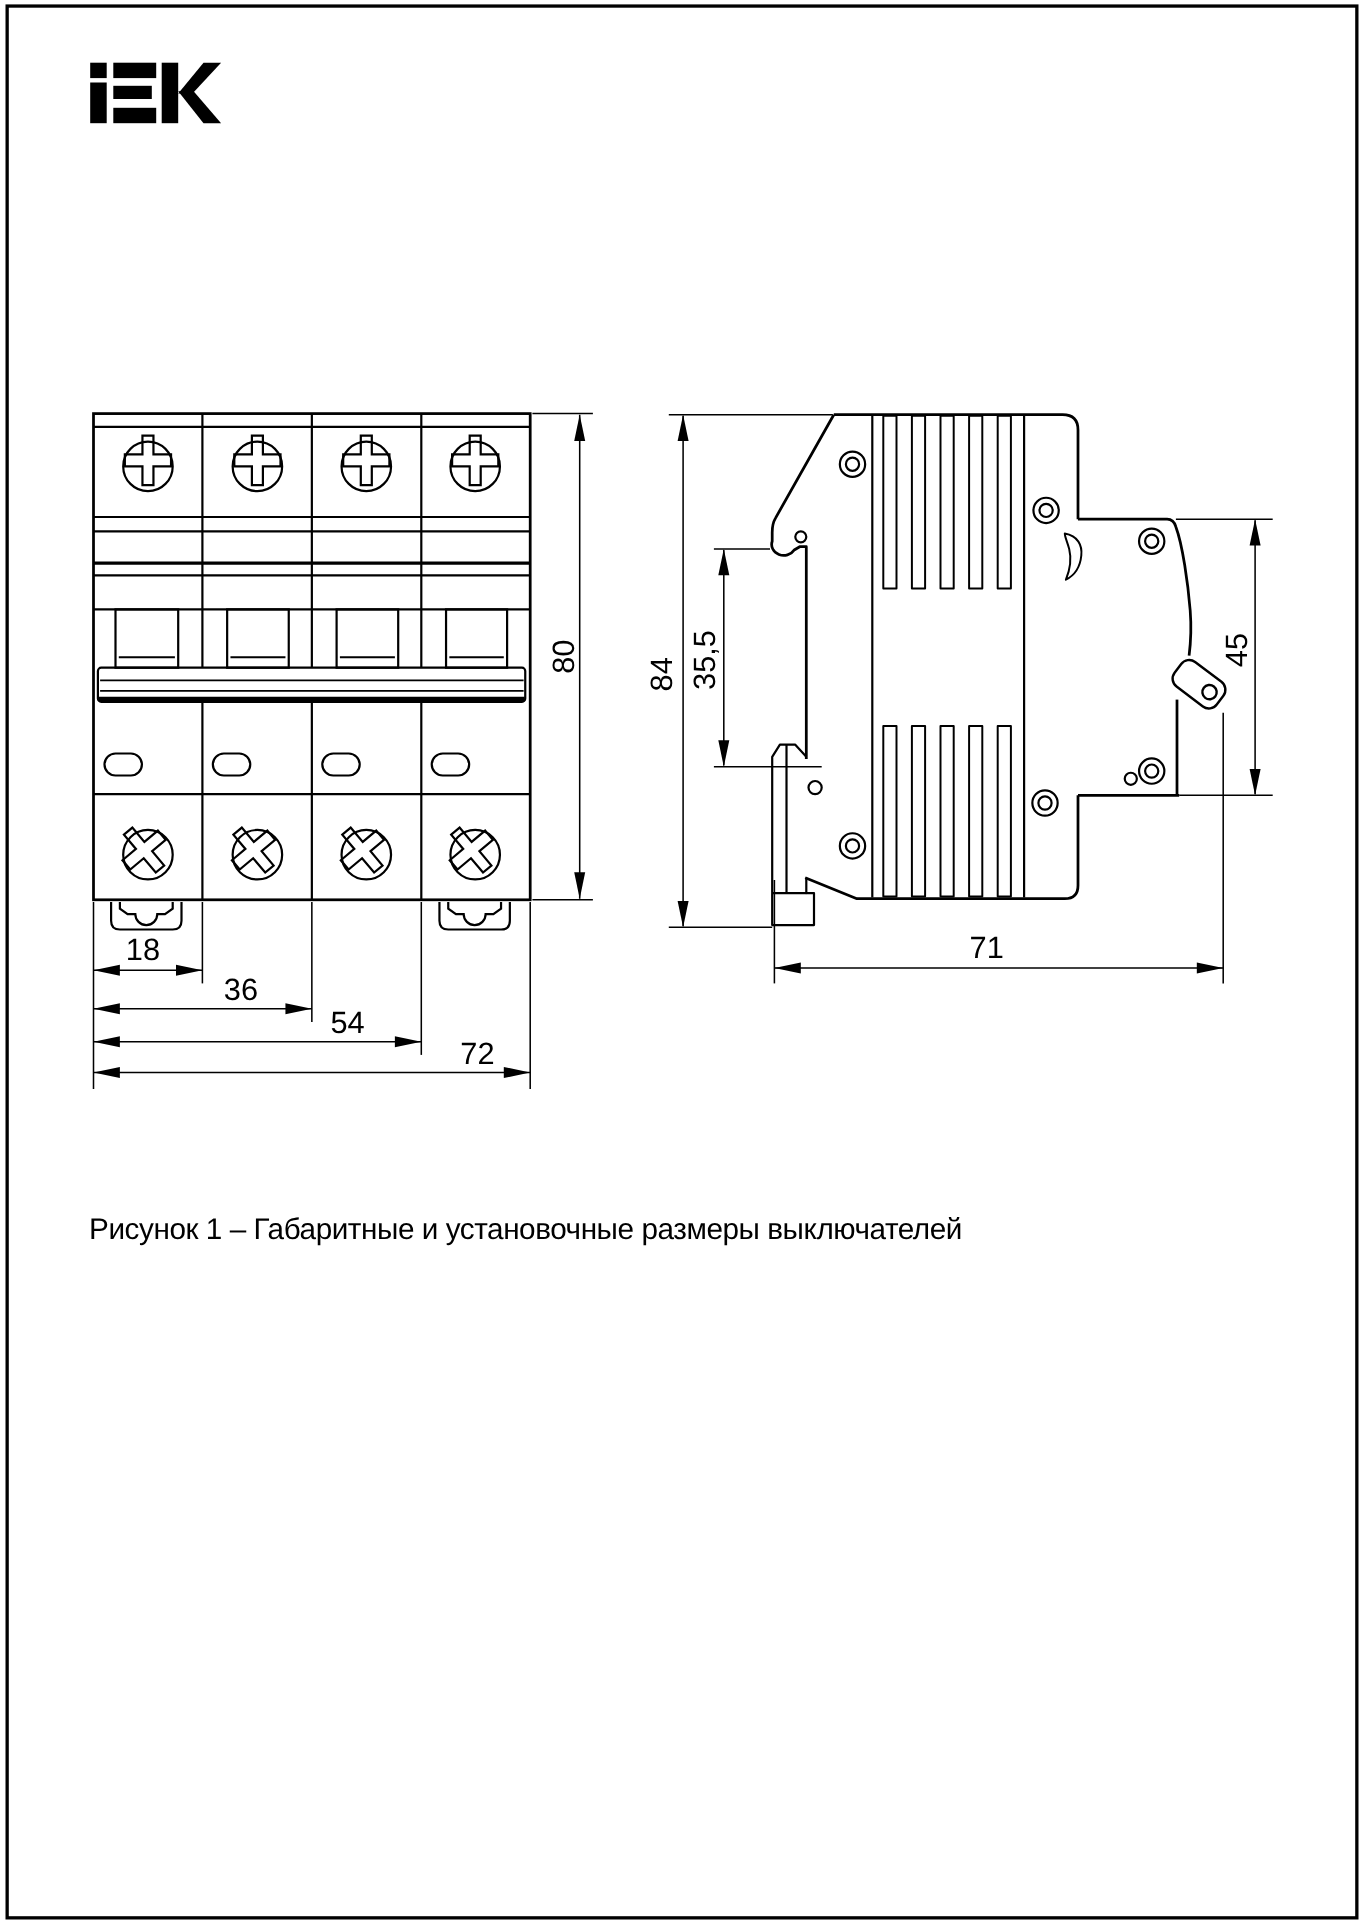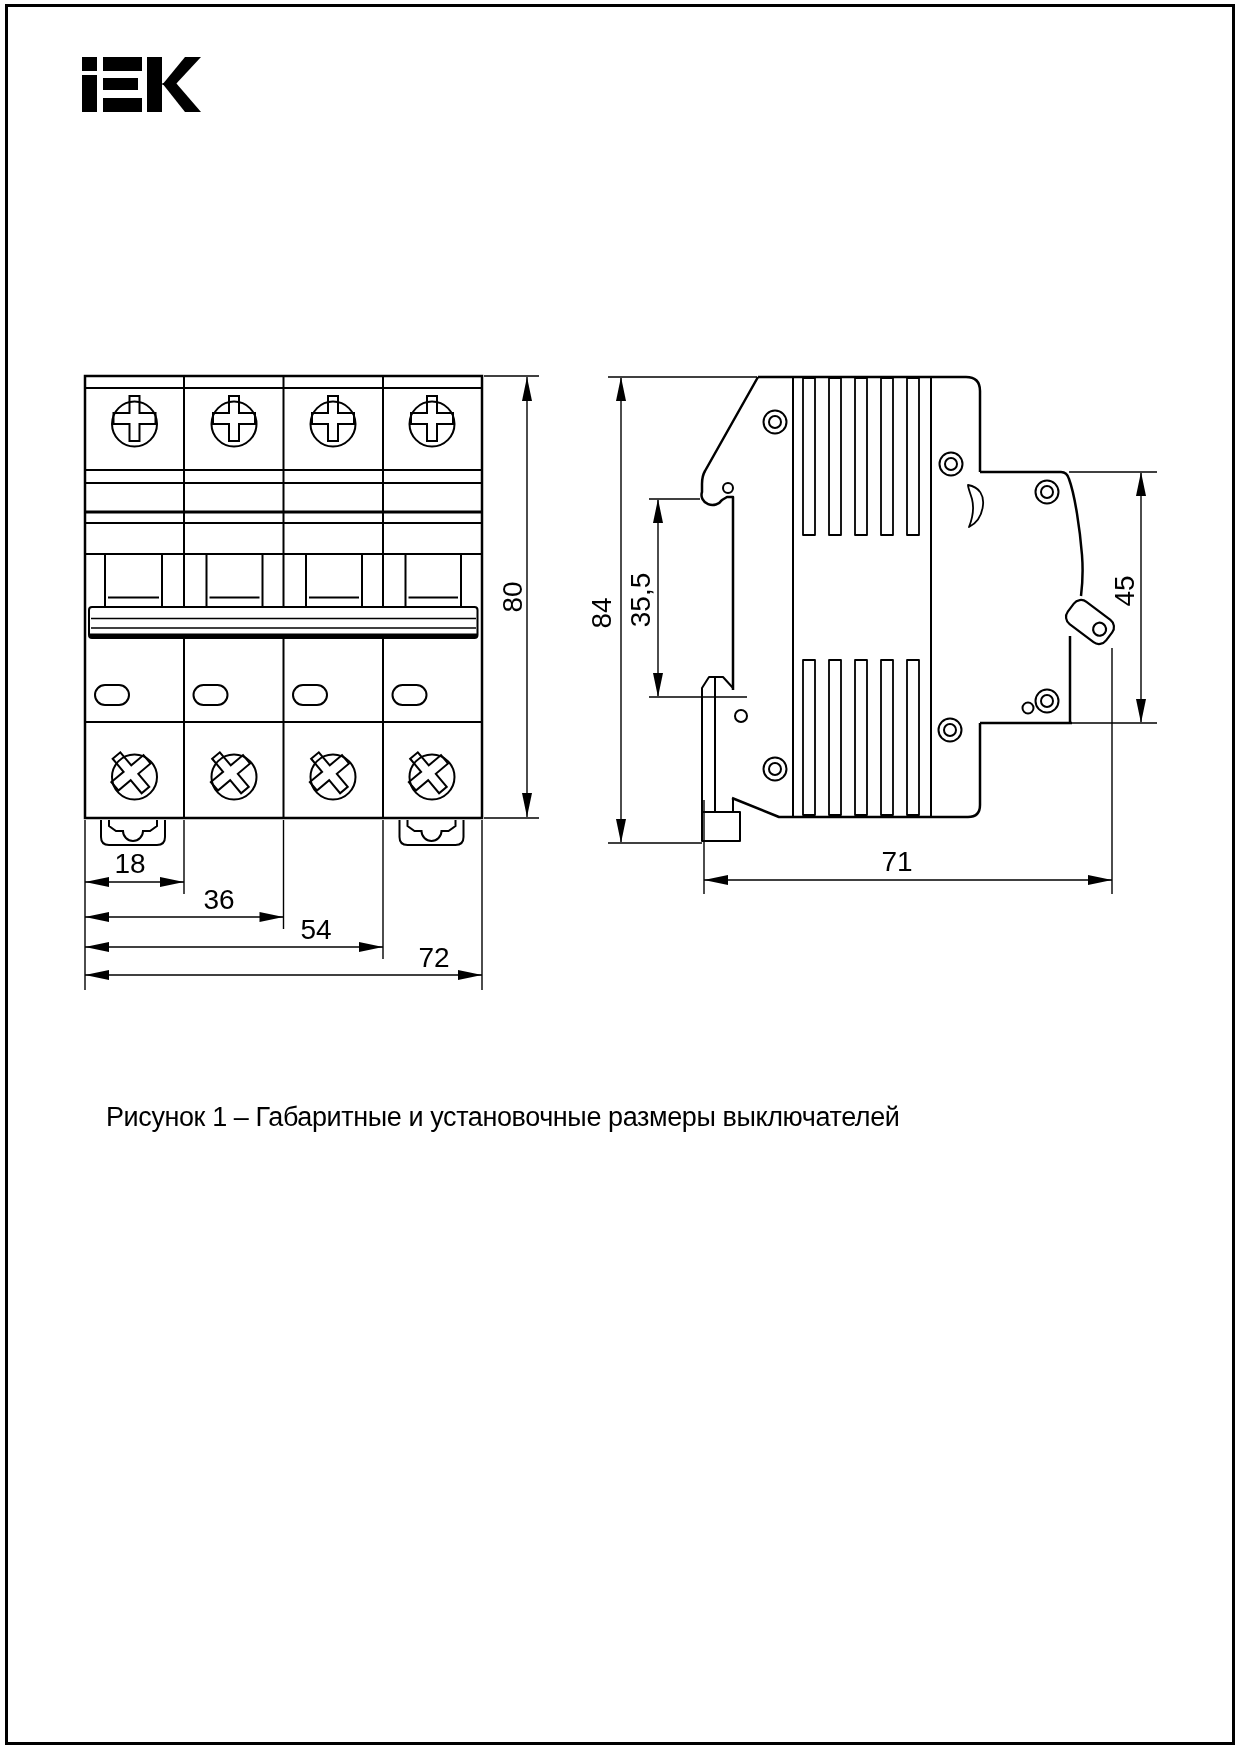--- a/index.html
+++ b/index.html
@@ -9,21 +9,21 @@
     margin:0 auto;
   }
   .frame{
     position:absolute;left:5px;top:4px;right:5px;bottom:5px;
     border:3px solid #000;pointer-events:none;
   }
   .logo{position:absolute;left:80px;top:55px;width:124px;height:60px;}
   .drawing{position:absolute;left:0;top:0;width:1240px;height:1750px;}
   .caption{
     position:absolute;left:81px;top:1102px;width:1000px;
-    font-size:27px;letter-spacing:-0.4px;white-space:nowrap;margin-left:25px;
+    font-size:27px;letter-spacing:-0.4px;white-space:nowrap;
   }
   svg text{
     font-family:"Liberation Sans", sans-serif;
     font-size:28px;fill:#000;
   }
 </style>
 </head>
 <body>
 
 <div class="page">

